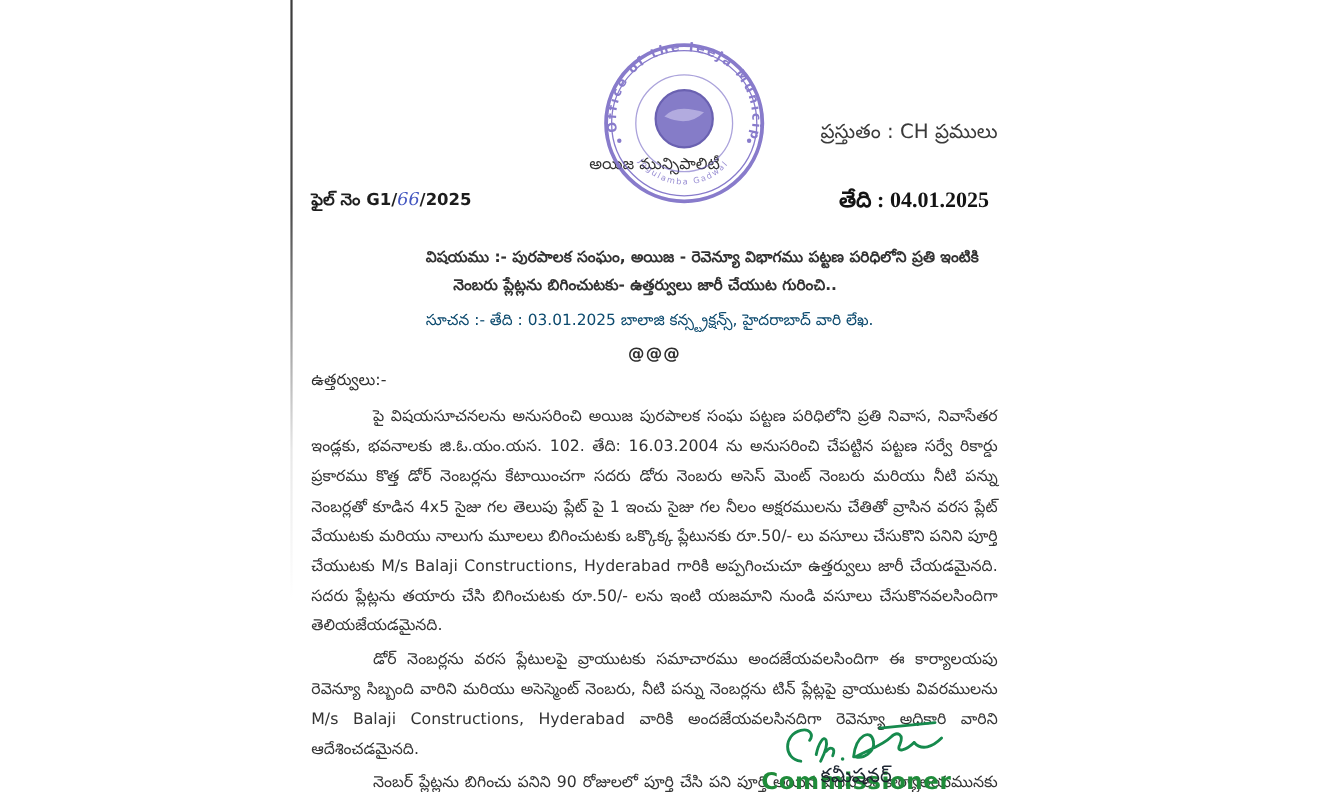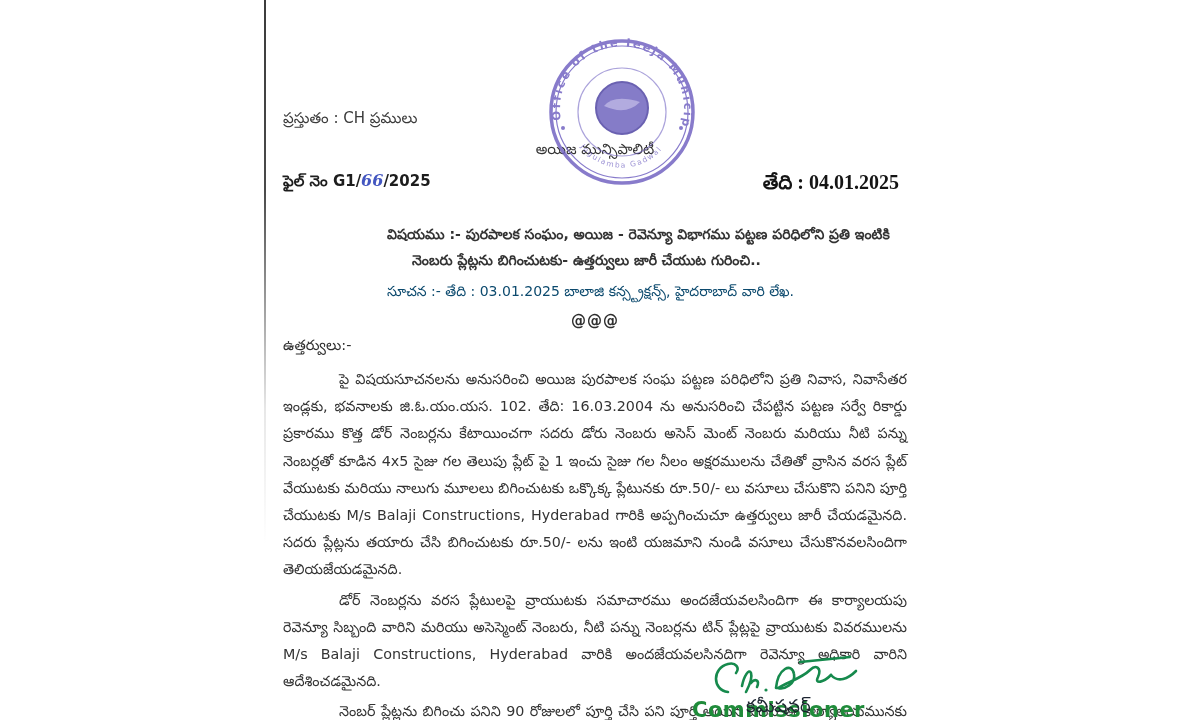--- a/index.html
+++ b/index.html
@@ -21,36 +21,36 @@
       #3c3c3c 0%, #4a4a4a 35%, #9a9a9a 55%, rgba(160,160,160,.25) 75%, transparent 100%);
   }
 
   .doc-title {
     position: absolute; top: 72px; left: 283px; width: 624px;
     text-align: center; font-size: 19px; font-weight: bold; color: #222;
     letter-spacing: .2px;
   }
   .present-line {
     position: absolute; top: 109px; left: 283px; width: 624px;
-    text-align: left; font-size: 15px; color: #3a3a3a;
+    text-align: right; font-size: 18px; color: #3a3a3a;
   }
   .municipality-line {
     position: absolute; top: 141px; left: 283px; width: 624px;
     text-align: center; font-size: 14.5px; color: #333;
   }
 
   .stamp {
     position: absolute; left: 546px; top: 36px; width: 152px; height: 152px;
     opacity: .82; z-index: 5; pointer-events: none;
   }
 
   .file-row { position: absolute; top: 171px; left: 283px; width: 624px; height: 26px; }
   .file-no { position: absolute; left: 0; top: 0; font-size: 15px; font-weight: bold; color: #1d1d1d; }
   .file-no .handwritten {
-    color: #4356c0; font-style: italic; font-weight: bold; font-size: 16px;
+    color: #4356c0; font-style: italic; font-weight: normal; font-size: 16px;
     font-family: "DejaVu Serif", serif;
   }
   .doc-date {
     position: absolute; right: 8px; top: 0; font-size: 20px; font-weight: bold;
     color: #141414; font-family: "Liberation Serif", "DejaVu Serif", serif;
   }
 
   .subject-block {
     position: absolute; top: 221px; left: 412px; width: 497px;
     font-size: 14px; line-height: 26px; color: #333;

